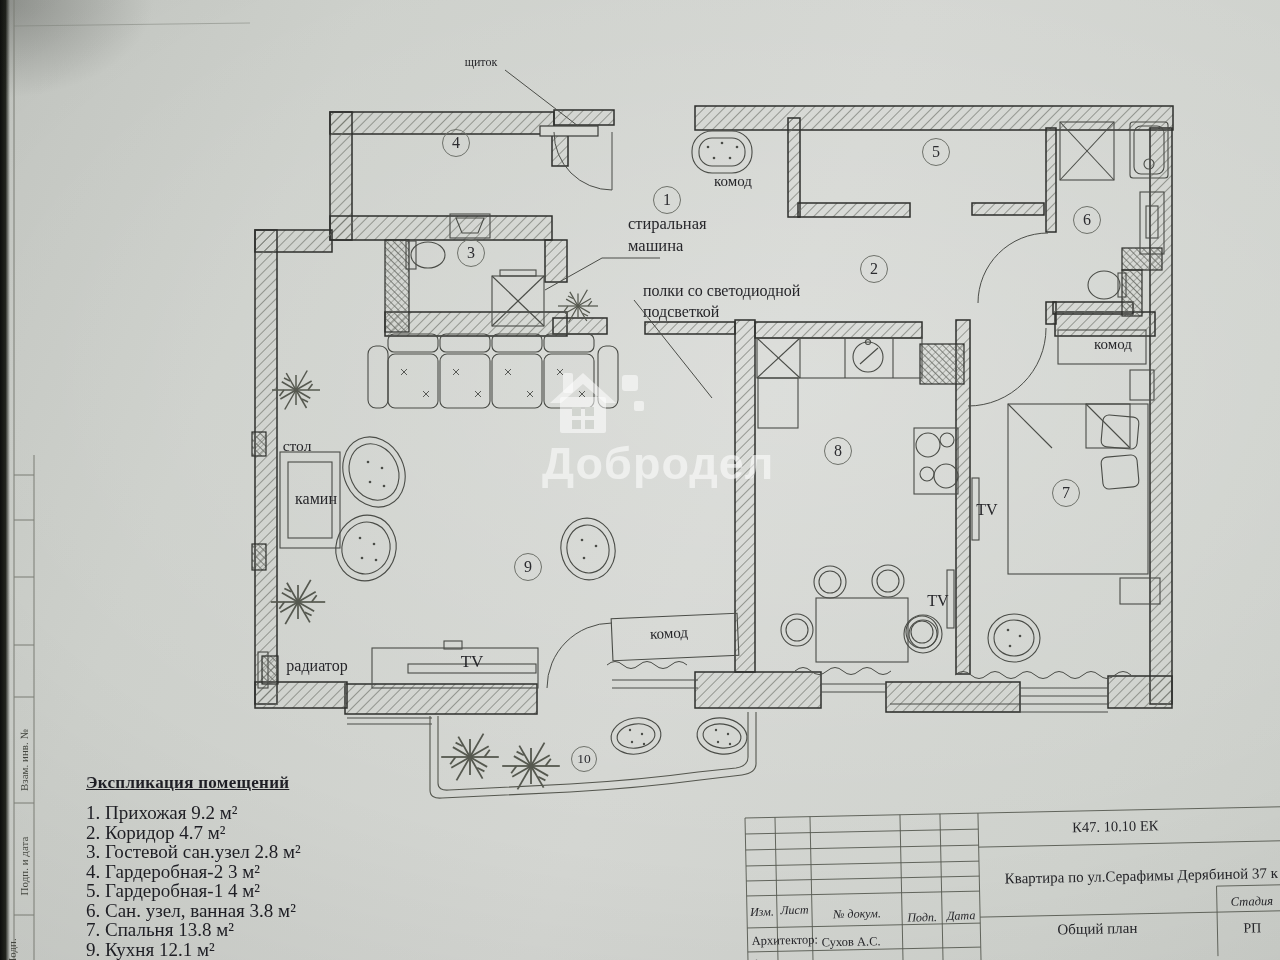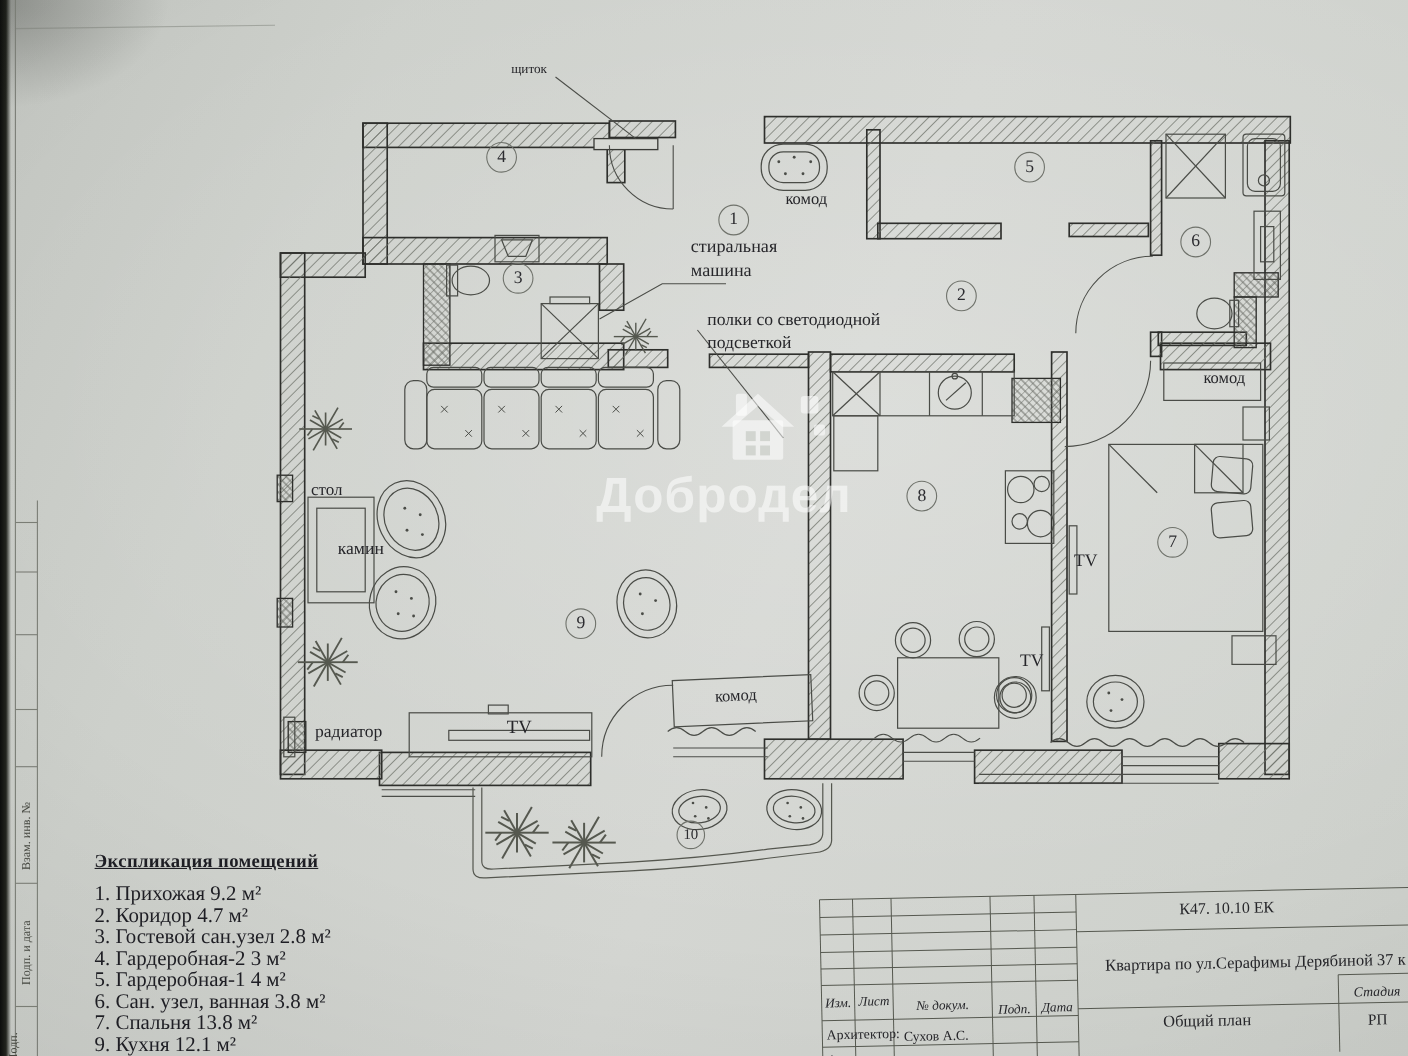--- a/index.html
+++ b/index.html
@@ -17,21 +17,21 @@
   svg.plan{position:absolute;left:0;top:0;}
   .lbl{position:absolute;font-family:"Liberation Serif",serif;color:#26262a;
        transform:translate(-50%,-50%);white-space:pre-line;text-align:center;line-height:1.32;}
   .lbl.tl{transform:none;text-align:left;}
   .room{position:absolute;width:26px;height:26px;border:1px solid #6f726b;border-radius:50%;
         display:flex;align-items:center;justify-content:center;
         font-family:"Liberation Serif",serif;font-size:16px;color:#2c2c30;}
   .room.small{width:24px;height:24px;font-size:13.5px;}
   .vlabel{position:absolute;font-family:"Liberation Serif",serif;font-size:11px;color:#44463f;
         transform:translate(-50%,-50%) rotate(-90deg);white-space:nowrap;}
-  #watermark{position:absolute;left:542px;top:344px;width:216px;text-align:right;pointer-events:none;}
+  #watermark{position:absolute;left:542px;top:359px;width:216px;text-align:left;pointer-events:none;}
   #watermark .wm-text{font-family:"Liberation Sans",sans-serif;font-weight:bold;font-size:45px;
         letter-spacing:1px;color:rgba(255,255,255,.55);line-height:1;margin-top:2px;}
   #legend{position:absolute;left:86px;top:773px;width:340px;color:#1e1e24;}
   #legend .legend-title{font-size:17px;font-weight:bold;text-decoration:underline;margin-bottom:10px;letter-spacing:.3px;}
   #legend .legend-item{font-size:19px;line-height:19.5px;}
   #titleblock{position:absolute;left:745px;top:818px;width:545px;height:150px;
         transform:rotate(-1.2deg);transform-origin:0 0;color:#26262a;}
   #titleblock .t{position:absolute;white-space:nowrap;}
   .ital{font-style:italic;}
 </style>
@@ -409,38 +409,38 @@
   </g>
 </svg>
 
 <div class="lbl" style="left:481px;top:63px;font-size:12px;">щиток</div>
 <div class="lbl" style="left:733px;top:182px;font-size:15px;">комод</div>
 <div class="lbl tl" style="left:628px;top:213px;font-size:16.5px;">стиральная
 машина</div>
 <div class="lbl tl" style="left:643px;top:280px;font-size:16px;">полки со светодиодной
 подсветкой</div>
 <div class="lbl" style="left:297px;top:446px;font-size:15.5px;">стол</div>
-<div class="lbl" style="left:328px;top:499px;font-size:16px;">камин</div>
+<div class="lbl" style="left:316px;top:499px;font-size:16px;">камин</div>
 <div class="lbl" style="left:317px;top:666px;font-size:16px;">радиатор</div>
 <div class="lbl" style="left:472px;top:662px;font-size:17px;">TV</div>
 <div class="lbl" style="left:938px;top:601px;font-size:16px;">TV</div>
 <div class="lbl" style="left:987px;top:510px;font-size:16px;">TV</div>
 <div class="lbl" style="left:1113px;top:345px;font-size:15px;">комод</div>
 <div class="lbl" style="left:669px;top:634px;font-size:15px;transform:translate(-50%,-50%) rotate(-2.5deg);">комод</div>
 
 <div class="room" style="left:653px;top:186px;">1</div>
 <div class="room" style="left:860px;top:255px;">2</div>
 <div class="room" style="left:457px;top:239px;">3</div>
 <div class="room" style="left:442px;top:129px;">4</div>
 <div class="room" style="left:922px;top:138px;">5</div>
 <div class="room" style="left:1073px;top:206px;">6</div>
 <div class="room" style="left:1052px;top:479px;">7</div>
 <div class="room" style="left:824px;top:437px;">8</div>
 <div class="room" style="left:514px;top:553px;">9</div>
-<div class="room small" style="left:571px;top:746px;margin-left:44px;">10</div>
+<div class="room small" style="left:571px;top:746px;">10</div>
 
 <div id="watermark">
   <svg width="110" height="76" viewBox="0 0 110 76">
     <g fill="rgba(255,255,255,0.55)" stroke="none">
       <rect x="21" y="14" width="10" height="20" rx="2"></rect>
       <path d="M8,44 L41,14 L74,44 L63,44 L41,25 L19,44 Z"></path>
       <rect x="18" y="38" width="46" height="36" rx="2"></rect>
       <rect x="80" y="16" width="16" height="16" rx="3"></rect>
       <rect x="92" y="42" width="10" height="10" rx="2"></rect>
     </g>

